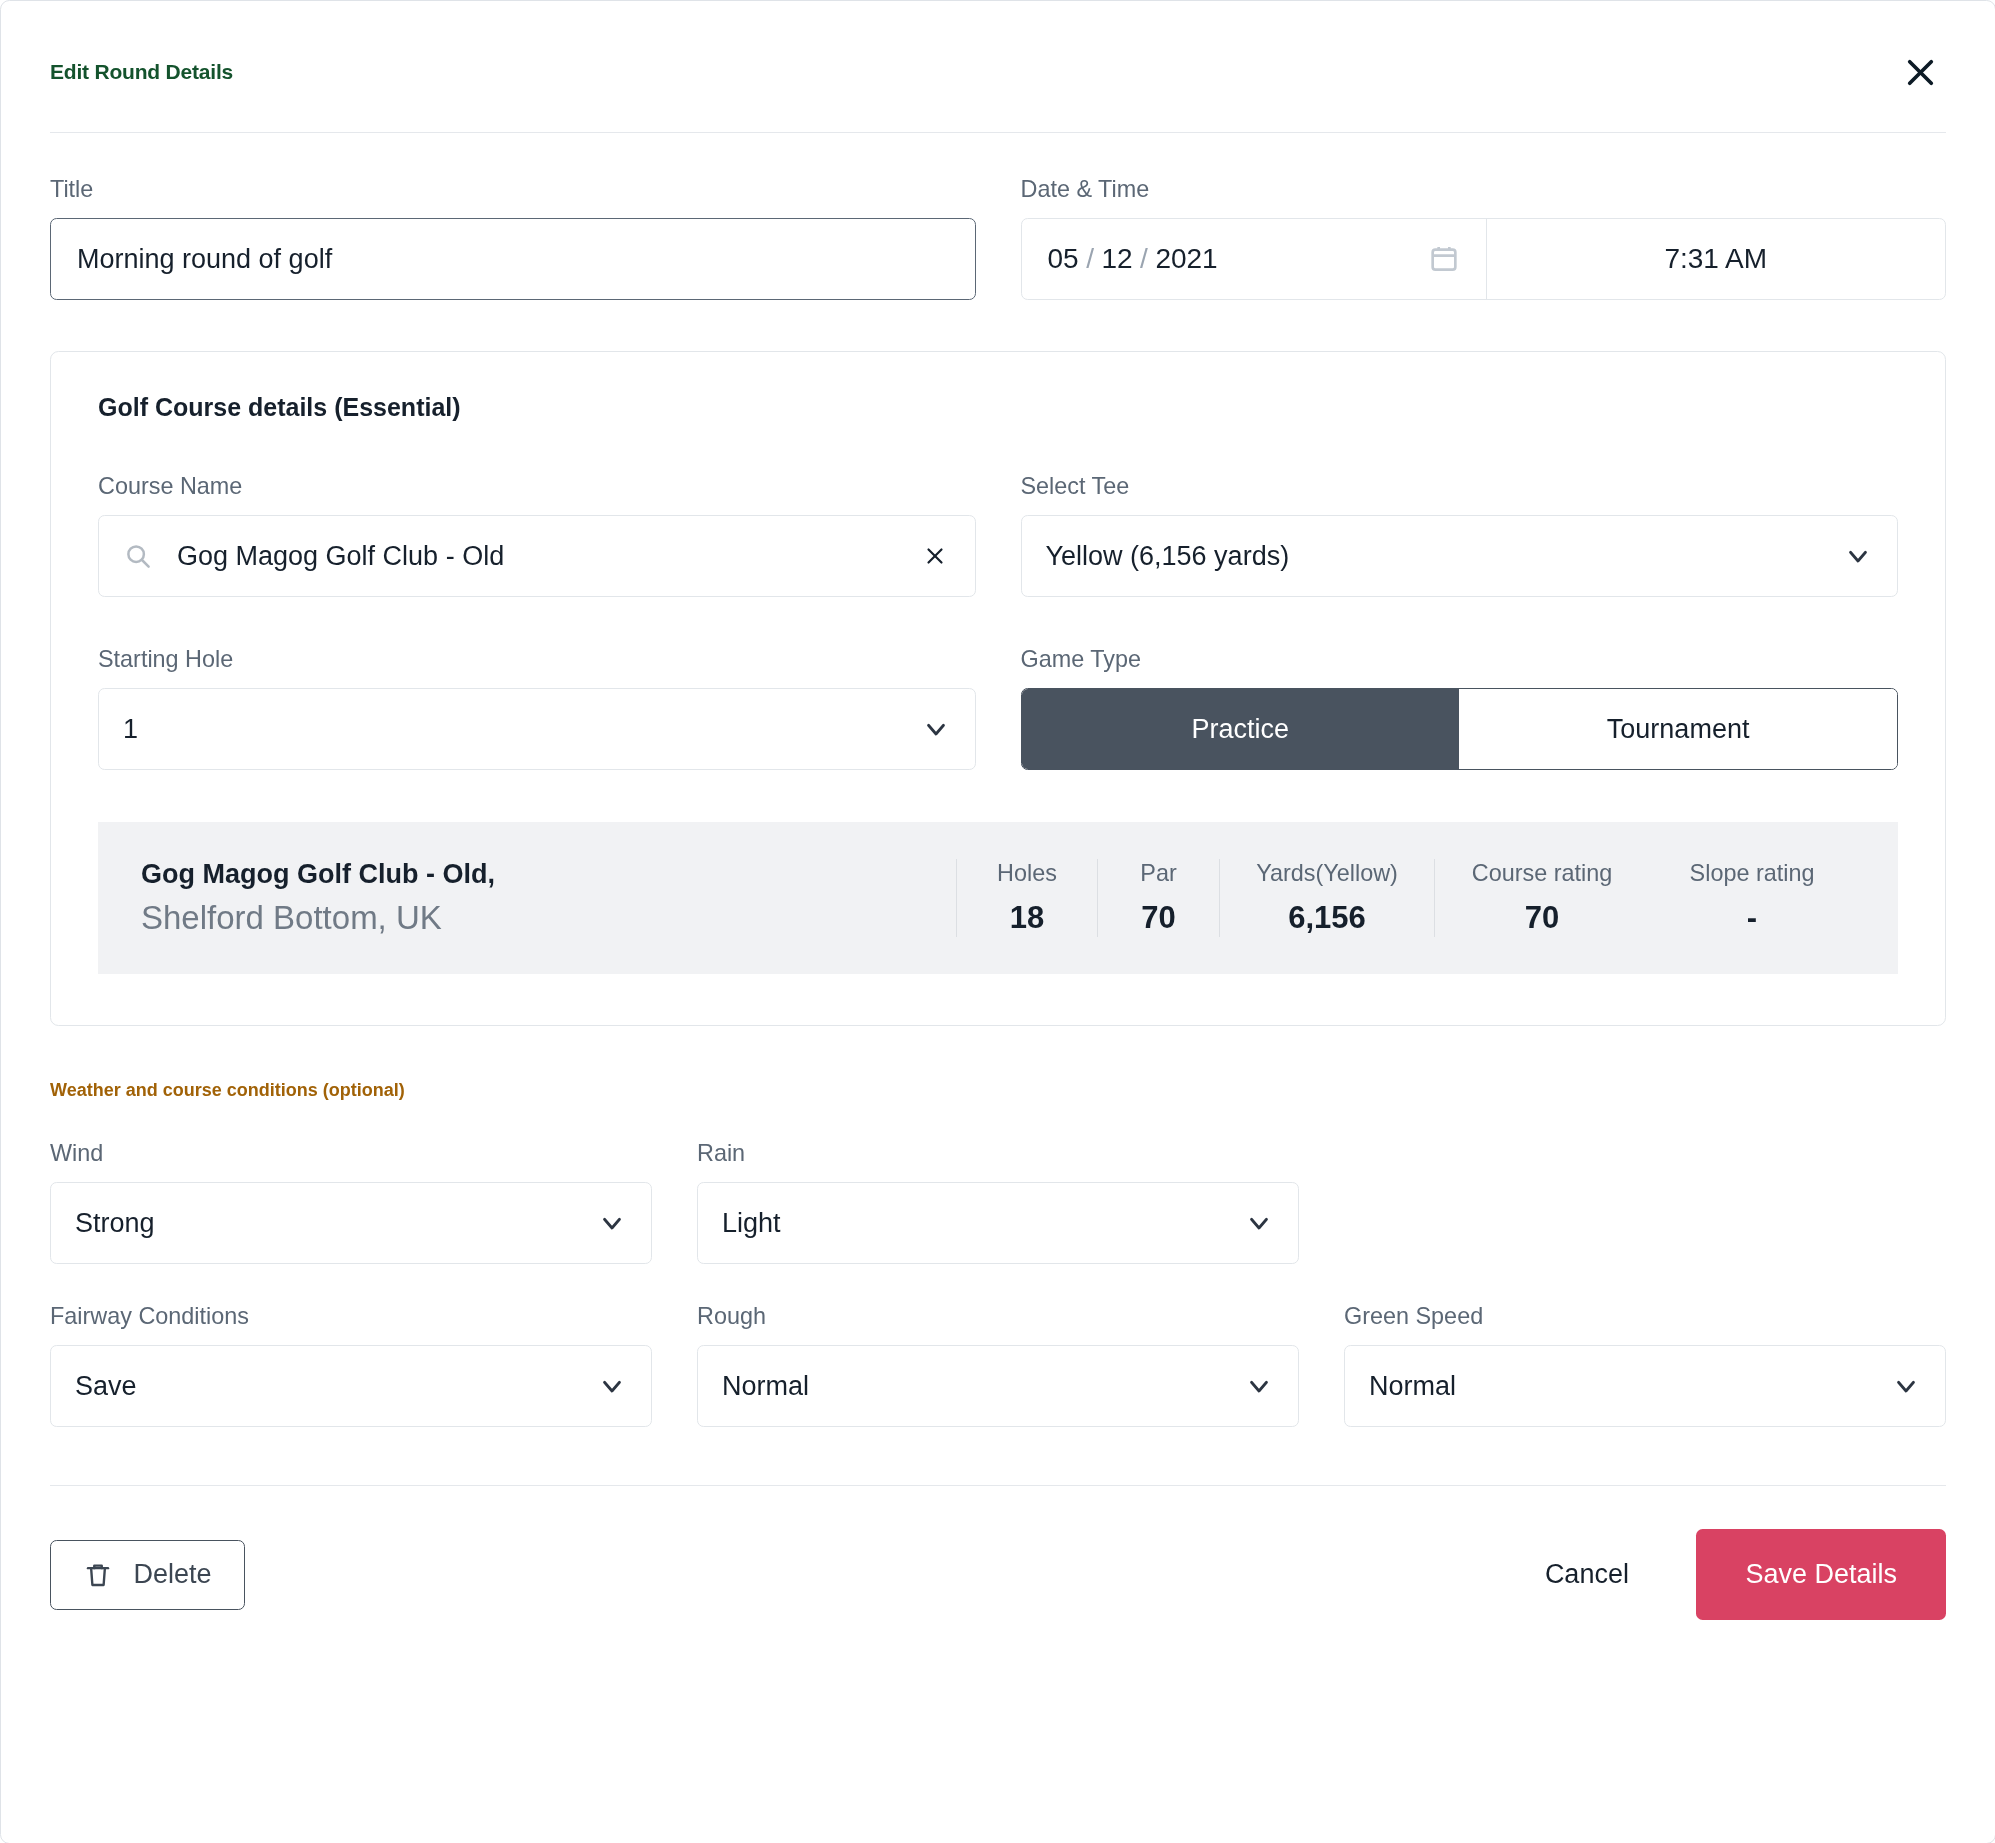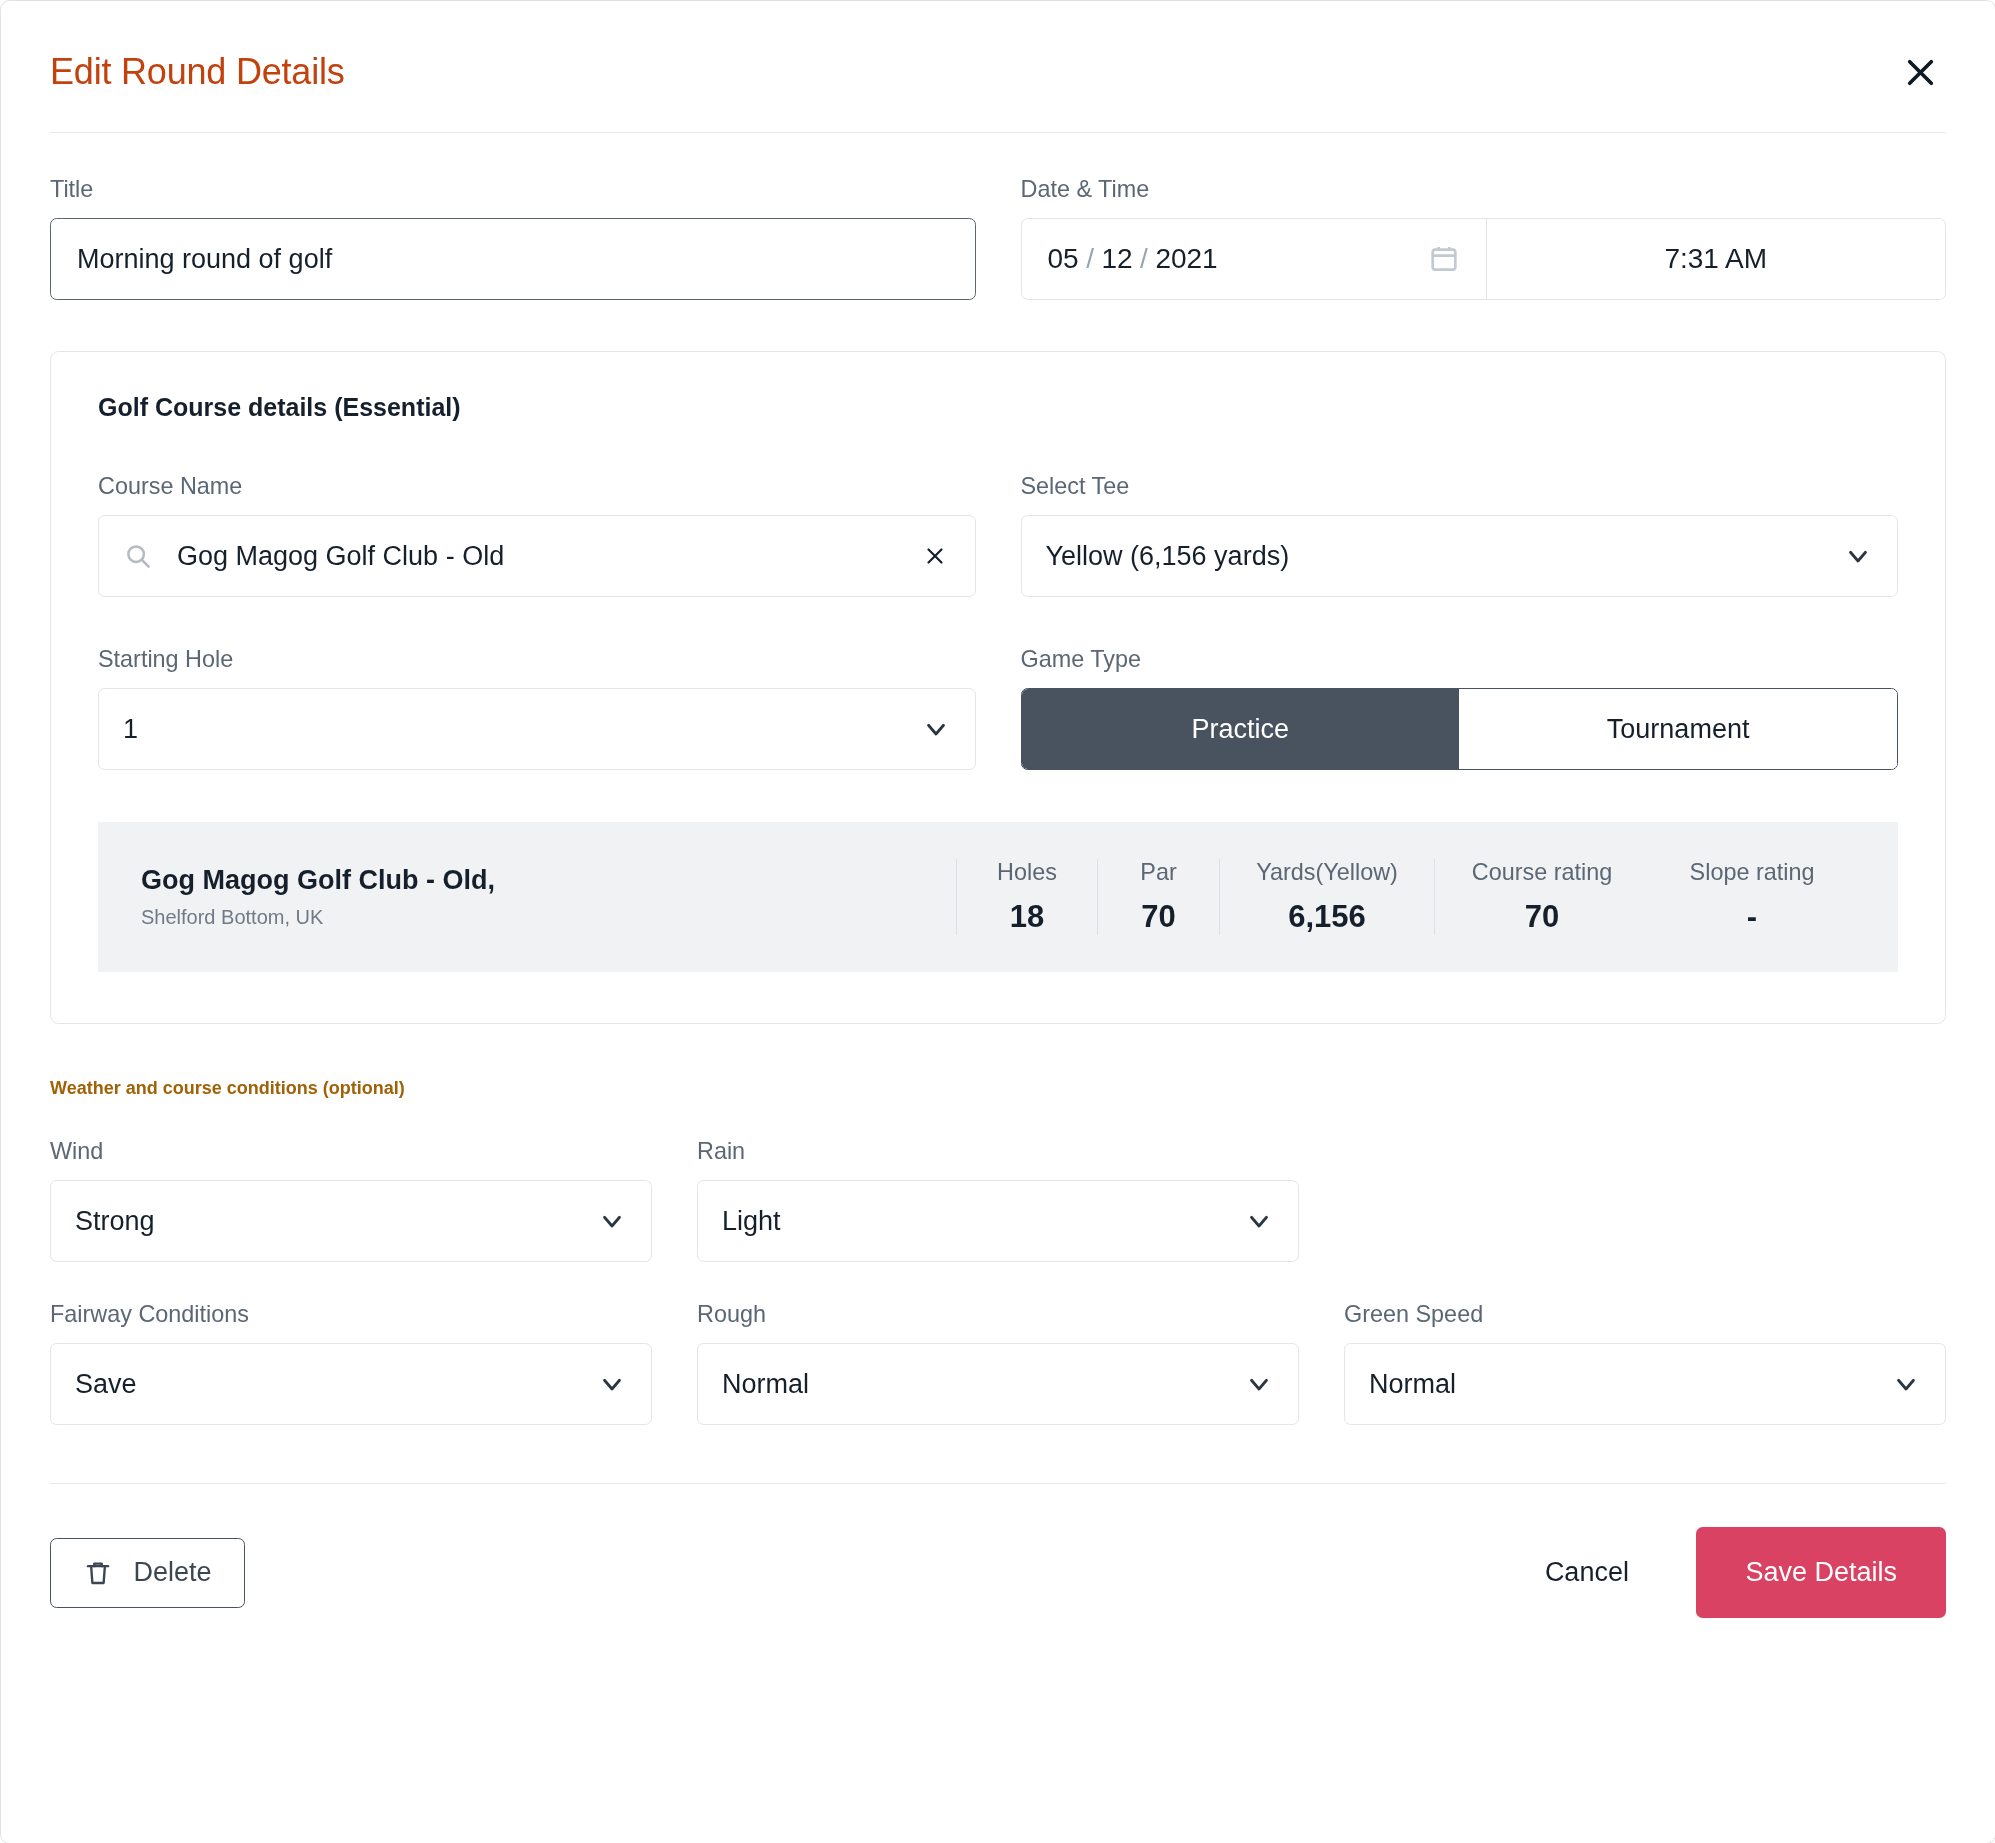--- a/index.html
+++ b/index.html
@@ -27,24 +27,24 @@
   
   .hdr {
     display: flex;
     align-items: center;
     justify-content: space-between;
     padding-top: 45px;
     padding-bottom: 34px;
     border-bottom: 1.9px solid #e5e8ec;
   }
   .hdr-title {
-    font-size: 36px;
-    font-weight: normal;
+    font-size: 21px;
+    font-weight: bold;
     letter-spacing: -0.2px;
-    color: #c2410c;
+    color: #14532d;
   }
   .close-btn {
     width: 52px; height: 52px;
     display: flex; align-items: center; justify-content: center;
     cursor: pointer;
     background: none; border: none; padding: 0;
   }
   .close-btn svg { display: block; }
 
   
@@ -157,21 +157,21 @@
   
   .summary {
     margin-top: 52px;
     background: #f1f2f4;
     display: flex;
     align-items: stretch;
     padding: 37px 43px;
   }
   .sum-name { flex: 1; display: flex; flex-direction: column; justify-content: center; }
   .sum-name .n1 { font-size: 27px; font-weight: bold; color: #16202c; }
-  .sum-name .n2 { font-size: 20px; color: #707a86; margin-top: 9.4px; }
+  .sum-name .n2 { font-size: 33px; color: #707a86; margin-top: 9.4px; }
   .sum-stat {
     display: flex; flex-direction: column;
     align-items: center; justify-content: center;
     border-left: 1.9px solid #dcdfe3;
     padding: 0 32px;
   }
   .sum-stat .k { font-size: 23.4px; color: #5b6775; }
   .sum-stat .v { font-size: 31px; font-weight: bold; color: #16202c; margin-top: 13px; }
 
   

